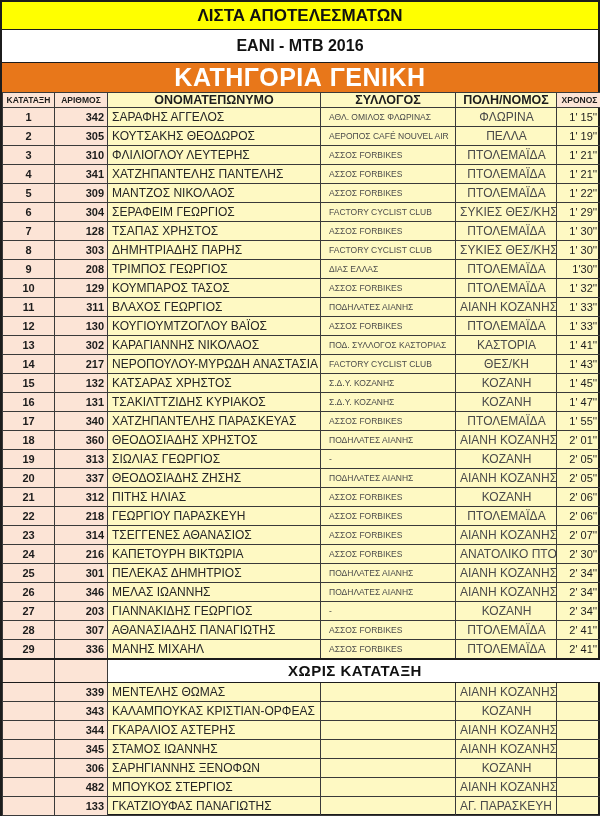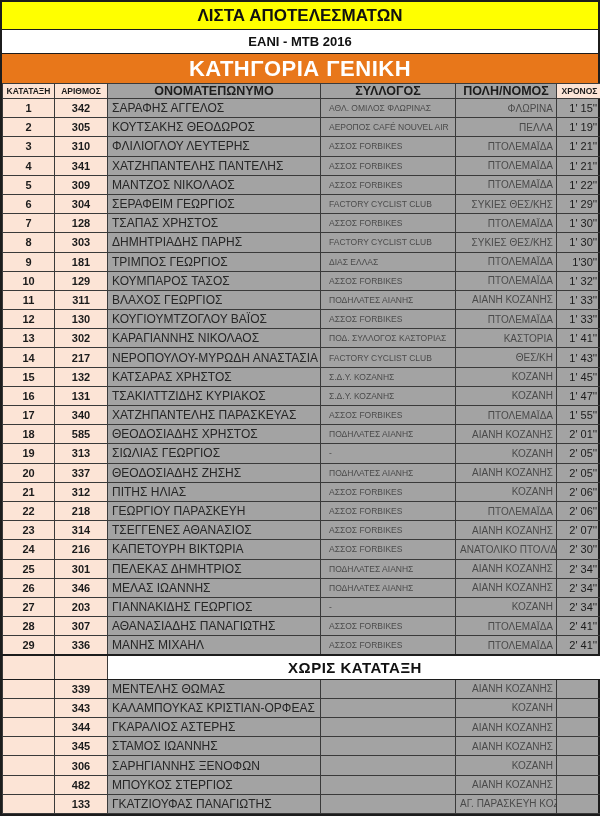--- a/index.html
+++ b/index.html
@@ -1,43 +1,43 @@
 <!DOCTYPE html>
 <html style="--title-bg: #FFFF00; --category-bg: #E8771A; --accent-bg: #FCE4D6;"><head>
 <meta charset="utf-8">
 <style>
   html,body{margin:0;padding:0;background:#ffffff;}
   .sheet{
     width:600px;height:816px;box-sizing:border-box;
     border:2px solid #1c1c1c;
     font-family:"Liberation Sans",sans-serif;
-    display:flex;flex-direction:column;background:#a3a3a3;
+    display:flex;flex-direction:column;background:#fef9c3;
   }
   .banner{
     display:flex;align-items:center;justify-content:center;
     font-weight:bold;box-sizing:border-box;flex:none;color:#111;
   }
   .banner-title{height:28px;background:var(--title-bg,#FFFF00);font-size:17px;border-bottom:1px solid #1c1c1c;}
-  .banner-event{height:24px;background:#ffffff;font-size:13px;border-bottom:1px solid #1c1c1c;}
-  .banner-category{height:29px;background:var(--category-bg,#E8771A);font-size:22px;color:#ffffff;letter-spacing:.5px;}
+  .banner-event{height:33px;background:#ffffff;font-size:16px;border-bottom:1px solid #1c1c1c;}
+  .banner-category{height:29px;background:var(--category-bg,#E8771A);font-size:25px;color:#ffffff;letter-spacing:.5px;}
   table{width:100%;border-collapse:collapse;table-layout:fixed;flex:1;}
   th,td{
     border:1px solid #3a3a3a;box-sizing:border-box;
     padding:0 3px;overflow:hidden;white-space:nowrap;vertical-align:middle;
   }
   thead th{height:14px;font-weight:bold;text-align:center;color:#1c1c1c;}
   th.big{font-size:12.5px;}
   th.sm{font-size:8.5px;}
   .accent{background:var(--accent-bg,#FCE4D6);}
   tbody td{height:19px;}
   .c-rank{ text-align:center;font-weight:bold;font-size:11px;color:#1c1c1c;}
-  .c-num { text-align:center;font-weight:bold;font-size:11px;color:#1c1c1c;}
+  .c-num { text-align:right;font-weight:bold;font-size:11px;color:#1c1c1c;}
   .c-name{ text-align:left; font-size:12px;color:#262626;padding-left:4px;}
   .c-club{ text-align:left; font-size:8.5px;color:#4a4a4a;padding-left:8px;}
-  .c-city{ text-align:right; font-size:10px;color:#4a4a4a;padding-left:4px;}
+  .c-city{ text-align:center; font-size:12px;color:#4a4a4a;padding-left:4px;}
   .c-time{ text-align:right;font-size:11px;color:#1c1c1c;padding-right:5px;}
   tr.section-row td{height:24px;border-top:2px solid #1c1c1c;border-bottom:1px solid #1c1c1c;}
   td.section-cell{
     text-align:center;font-weight:bold;font-size:15px;color:#111;background:#fff;letter-spacing:.5px;
   }
 </style>
 </head>
 <body>
 
 <div class="sheet">
@@ -124,21 +124,21 @@
         <tr>
           <td class="c-rank accent">8</td>
           <td class="c-num accent">303</td>
           <td class="c-name">ΔΗΜΗΤΡΙΑΔΗΣ ΠΑΡΗΣ</td>
           <td class="c-club">FACTORY CYCLIST CLUB</td>
           <td class="c-city">ΣΥΚΙΕΣ ΘΕΣ/ΚΗΣ</td>
           <td class="c-time">1' 30''</td>
         </tr>
         <tr>
           <td class="c-rank accent">9</td>
-          <td class="c-num accent">181</td>
+          <td class="c-num accent">208</td>
           <td class="c-name">ΤΡΙΜΠΟΣ ΓΕΩΡΓΙΟΣ</td>
           <td class="c-club">ΔΙΑΣ ΕΛΛΑΣ</td>
           <td class="c-city">ΠΤΟΛΕΜΑΪΔΑ</td>
           <td class="c-time">1'30''</td>
         </tr>
         <tr>
           <td class="c-rank accent">10</td>
           <td class="c-num accent">129</td>
           <td class="c-name">ΚΟΥΜΠΑΡΟΣ ΤΑΣΟΣ</td>
           <td class="c-club">ΑΣΣΟΣ FORBIKES</td>
@@ -196,21 +196,21 @@
         <tr>
           <td class="c-rank accent">17</td>
           <td class="c-num accent">340</td>
           <td class="c-name">ΧΑΤΖΗΠΑΝΤΕΛΗΣ ΠΑΡΑΣΚΕΥΑΣ</td>
           <td class="c-club">ΑΣΣΟΣ FORBIKES</td>
           <td class="c-city">ΠΤΟΛΕΜΑΪΔΑ</td>
           <td class="c-time">1' 55''</td>
         </tr>
         <tr>
           <td class="c-rank accent">18</td>
-          <td class="c-num accent">585</td>
+          <td class="c-num accent">360</td>
           <td class="c-name">ΘΕΟΔΟΣΙΑΔΗΣ ΧΡΗΣΤΟΣ</td>
           <td class="c-club">ΠΟΔΗΛΑΤΕΣ ΑΙΑΝΗΣ</td>
           <td class="c-city">ΑΙΑΝΗ ΚΟΖΑΝΗΣ</td>
           <td class="c-time">2' 01''</td>
         </tr>
         <tr>
           <td class="c-rank accent">19</td>
           <td class="c-num accent">313</td>
           <td class="c-name">ΣΙΩΛΙΑΣ ΓΕΩΡΓΙΟΣ</td>
           <td class="c-club">-</td>

